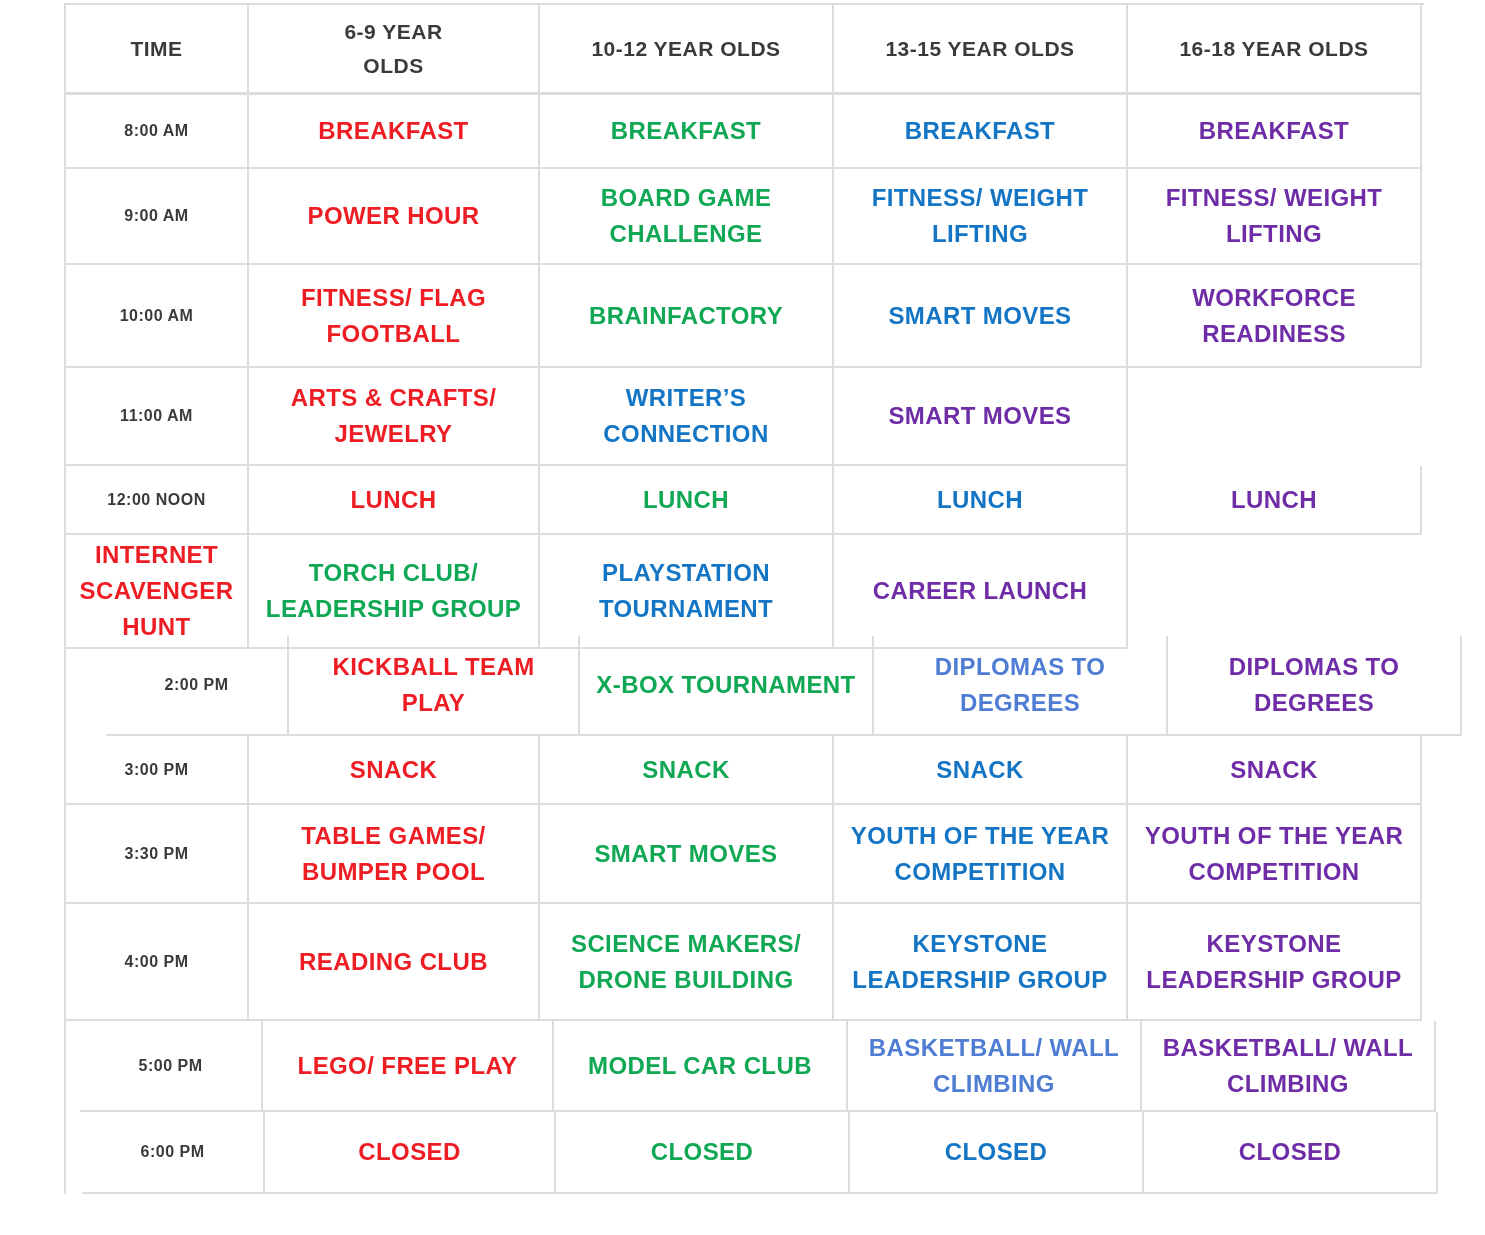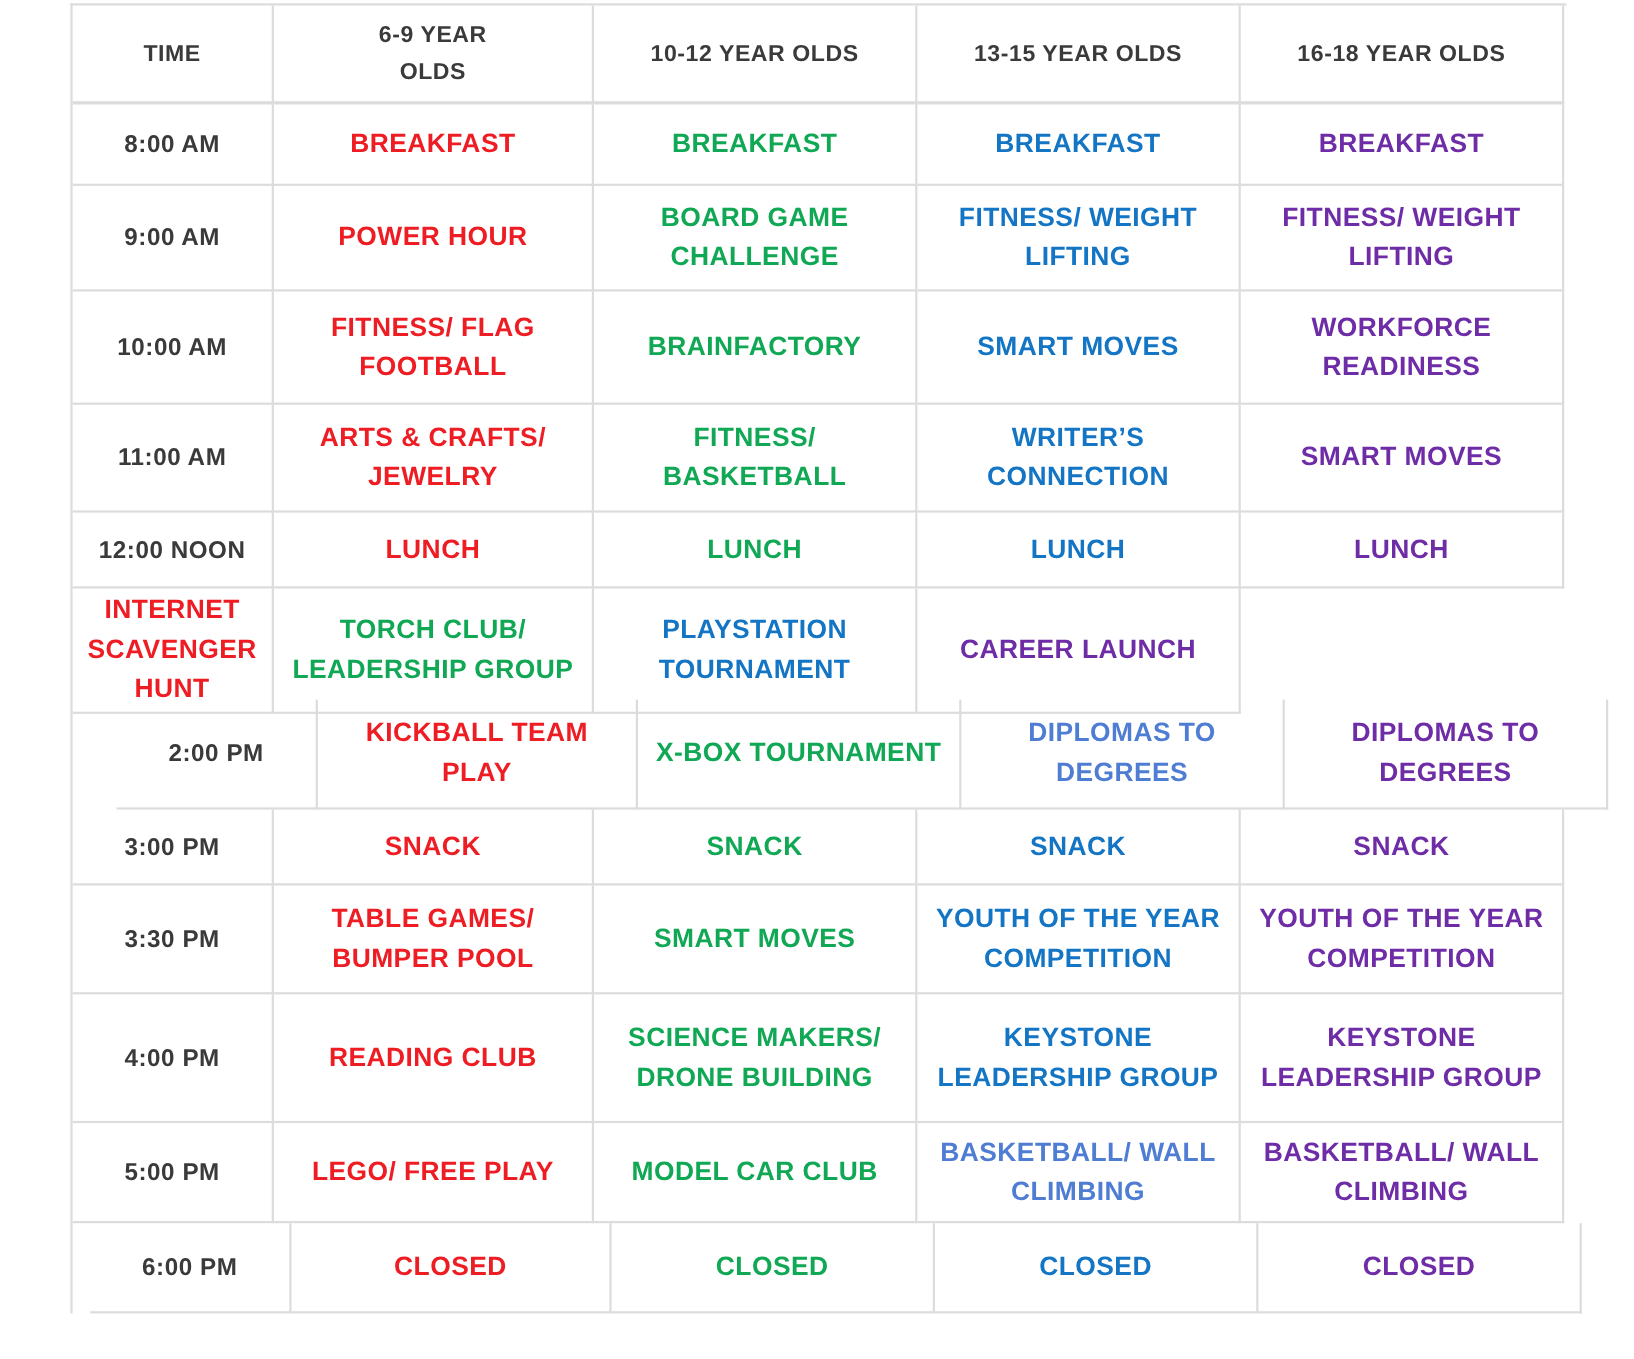--- a/index.html
+++ b/index.html
@@ -32,21 +32,21 @@
   .row:nth-child(2)  { height: 74px; }
   .row:nth-child(3)  { height: 96px; }
   .row:nth-child(4)  { height: 103px; }
   .row:nth-child(5)  { height: 98px; }
   .row:nth-child(6)  { height: 69px; }
   .row:nth-child(7)  { height: 101px; }
   .row:nth-child(8)  { height: 100px; padding-left: 40px; }
   .row:nth-child(9)  { height: 69px; }
   .row:nth-child(10) { height: 99px; }
   .row:nth-child(11) { height: 117px; }
-  .row:nth-child(12) { height: 91px; }
+  .row:nth-child(12) { height: 91px; margin-left: 14px; }
   .row:nth-child(13) { height: 82px; margin-left: 16px; }
 
   .cell {
     box-sizing: border-box;
     display: flex;
     align-items: center;
     justify-content: center;
     text-align: center;
     white-space: pre-line;
     border-right: 2px solid var(--border, #dcdcdc);
@@ -58,21 +58,21 @@
 
   .th {
     font-size: 21px;
     font-weight: 700;
     letter-spacing: 0.5px;
     line-height: 34px;
     color: var(--headerText, #3a3a3a);
   }
 
   .time {
-    font-size: 22px;
+    font-size: 16px;
     font-weight: 700;
     letter-spacing: 0.5px;
     color: var(--headerText, #3a3a3a);
   }
 
   .act {
     font-size: 24px;
     font-weight: 600;
     letter-spacing: 0.4px;
     line-height: 36px;
@@ -125,21 +125,20 @@
       <div class="cell act" data-color="green">BRAINFACTORY</div>
       <div class="cell act" data-color="blue">SMART MOVES</div>
       <div class="cell act" data-color="purple">WORKFORCE
 READINESS</div>
     </div>
 
     <div class="row">
       <div class="cell time">11:00 AM</div>
       <div class="cell act" data-color="red">ARTS &amp; CRAFTS/
 JEWELRY</div>
-      <div class="cell act" data-color="green">FITNESS/ BASKETBALL</div>
       <div class="cell act" data-color="blue">WRITER’S
 CONNECTION</div>
       <div class="cell act" data-color="purple">SMART MOVES</div>
     </div>
 
     <div class="row">
       <div class="cell time">12:00 NOON</div>
       <div class="cell act" data-color="red">LUNCH</div>
       <div class="cell act" data-color="green">LUNCH</div>
       <div class="cell act" data-color="blue">LUNCH</div>

